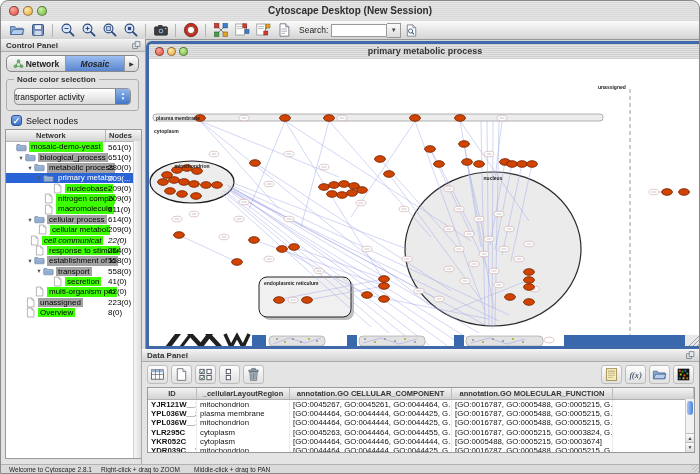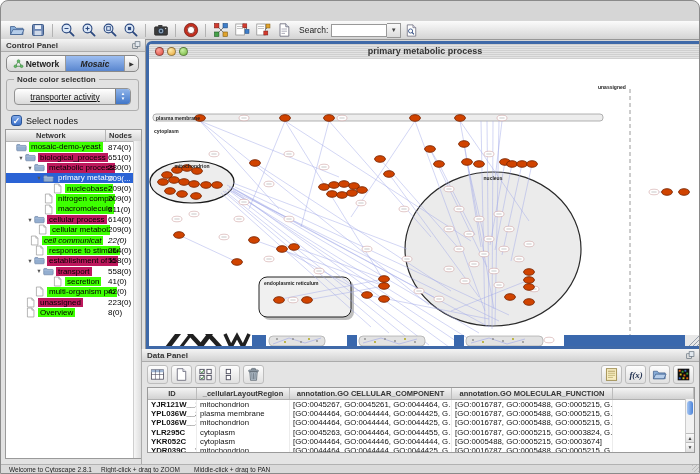--- a/index.html
+++ b/index.html
@@ -31,57 +31,57 @@
   .tabs{position:absolute;left:5px;top:16px;width:133px;height:17px;display:flex;border:1px solid #8a8a8a;border-radius:5px;
     overflow:hidden;background:linear-gradient(#fdfdfd,#d6d6d6);box-sizing:border-box;}
   .tab{flex:1;display:flex;align-items:center;justify-content:center;font-size:8.5px;font-weight:bold;color:#222;
     border-right:1px solid #9a9a9a;gap:2px;white-space:nowrap;overflow:hidden;}
   .tab.sel{background:linear-gradient(#9dbef1,#5986cf);font-style:italic;}
   .tab-arrow{width:13px;display:flex;align-items:center;justify-content:center;font-size:6px;color:#333;flex:none;}
   .groupbox{position:absolute;left:5px;top:40px;width:133px;height:32px;border:1px solid #aeaeae;border-radius:3px;box-sizing:border-box;}
   .grouplabel{position:absolute;left:7px;top:-5px;background:#e2e2e2;font-size:8px;font-weight:bold;color:#333;padding:0 3px;}
   .combo{position:absolute;left:7px;top:8px;width:117px;height:17px;border:1px solid #929292;border-radius:4px;
     background:linear-gradient(#ffffff,#d9d9d9);font-size:8.5px;display:flex;align-items:center;box-sizing:border-box;overflow:hidden;}
-  .combo-text{flex:1;text-align:center;color:#111;white-space:nowrap;text-decoration:underline;}
+  .combo-text{flex:1;color:#111;white-space:nowrap;}
   .combo-btn{width:14px;height:100%;border-left:1px solid #7d7d7d;background:linear-gradient(#8fb4ea,#4076c8);color:#fff;
     font-size:4.5px;display:flex;flex-direction:column;align-items:center;justify-content:center;line-height:1.1;flex:none;}
   .checkrow{position:absolute;left:10px;top:76px;display:flex;align-items:center;gap:4px;}
   .checkbox{width:11px;height:11px;border-radius:3px;background:linear-gradient(#83abe9,#3a6fc9);border:1px solid #2a5599;
     color:#fff;font-size:9px;line-height:10px;text-align:center;font-weight:bold;box-sizing:border-box;}
   .checklabel{font-size:9px;color:#111;}
   .treebox{position:absolute;left:4px;top:90px;width:137px;bottom:5px;background:#fff;border:1px solid #9a9a9a;
     box-sizing:border-box;overflow:hidden;}
   .trheader{height:11px;background:linear-gradient(#f6f6f6,#d5d5d5);border-bottom:1px solid #b5b5b5;font-size:7.5px;
     font-weight:bold;color:#333;position:relative;}
   .trh1{position:absolute;left:30px;top:1px;}  .trh2{position:absolute;left:103px;top:1px;}
   .trhdiv{position:absolute;left:99px;top:0;bottom:0;width:1px;background:#b5b5b5;}
   .trow{height:10.35px;display:flex;align-items:center;position:relative;font-size:8px;box-sizing:border-box;white-space:nowrap;}
   .arrow{width:8px;font-size:5.5px;color:#555;text-align:center;flex:none;}
   .ticon{width:13px;flex:none;display:flex;align-items:center;}
   .chip{padding:0 2px;color:#000;line-height:9.5px;overflow:hidden;max-width:78px;}
-  .chip.green{background:#3dff00;} .chip.red{background:#be185d;}
+  .chip.green{background:#3dff00;} .chip.red{background:#a3a3a3;}
   .cnt{position:absolute;left:102px;font-size:8px;color:#000;}
   .trow.sel{background:#2a63d5;} .trow.sel .chip,.trow.sel .cnt{color:#fff;background:transparent;}
   .treelane{position:absolute;right:0;top:11px;bottom:0;width:7px;background:linear-gradient(90deg,#f6f6f6,#dedede);border-left:1px solid #cfcfcf;}
   
   .netwin{position:absolute;left:145px;top:40px;width:558px;height:308px;border:3px solid #3f69a8;border-radius:6px 6px 0 0;
     background:#fff;box-sizing:border-box;overflow:hidden;}
   .nettitle{height:15px;background:repeating-linear-gradient(0deg,#cfcfcf 0 1px,#e3e3e3 1px 2px);border-bottom:1px solid #999;position:relative;}
   .ntl{position:absolute;top:3px;width:9px;height:9px;border-radius:50%;border:1px solid rgba(0,0,0,.4);box-sizing:border-box;}
   .ntl.red{left:6px;background:radial-gradient(circle at 35% 30%,#ffa59b,#dd4a3e);}
   .ntl.yel{left:18px;background:radial-gradient(circle at 35% 30%,#ffe9a8,#e5a63a);}
   .ntl.grn{left:30px;background:radial-gradient(circle at 35% 30%,#c8efa2,#74b63e);}
   .ntitle{position:absolute;left:50px;right:50px;top:2px;text-align:center;font-size:9px;font-weight:bold;color:#333;white-space:nowrap;}
   .netcanvas{position:absolute;left:0;top:15px;right:0;bottom:0;background:#fff;}
   .netcanvas svg{display:block;}
   
   .dpanel{position:absolute;left:140px;top:348px;right:0;bottom:9px;background:#e4e4e4;border-left:1px solid #ababab;box-sizing:border-box;}
   .dtoolbar{position:absolute;left:5px;top:15px;right:5px;height:21px;display:flex;align-items:center;gap:3px;}
   .dtbi{width:21px;height:19px;border:1px solid #bdbdbd;border-radius:3px;background:linear-gradient(#fdfdfd,#e0e0e0);
-    display:flex;align-items:center;justify-content:center;flex:none;box-sizing:border-box;font-weight:bold;}
+    display:flex;align-items:center;justify-content:center;flex:none;box-sizing:border-box;}
   .dtspacer{flex:1;}
   .dtable{position:absolute;left:5px;top:38px;right:4px;height:66px;background:#fff;border:1px solid #9a9a9a;overflow:hidden;box-sizing:border-box;}
   .dthead,.drow{display:grid;grid-template-columns:49px 93px 162px 161px 1fr;}
   .dthead{height:11px;background:linear-gradient(#f4f4f4,#d2d2d2);border-bottom:1px solid #b0b0b0;font-size:7.5px;font-weight:bold;color:#333;}
   .dthead span{text-align:center;border-right:1px solid #bcbcbc;overflow:hidden;white-space:nowrap;line-height:11px;}
   .drow{height:9.2px;font-size:7.8px;line-height:9.2px;color:#111;}
   .drow span{padding-left:3px;overflow:hidden;white-space:nowrap;border-right:1px solid #ececec;}
   .drow span:first-child{font-weight:bold;}
   .dscroll{position:absolute;right:0;top:11px;bottom:0;width:9px;background:#f2f2f2;border-left:1px solid #ccc;box-sizing:border-box;}
   .dthumb{position:absolute;left:1px;top:2px;width:6px;height:14px;border-radius:3px;background:linear-gradient(90deg,#a6c6f2,#4a82d8);}
@@ -96,20 +96,26 @@
   .statusbar{position:absolute;left:0;bottom:0;width:700px;height:9px;background:#dadada;border-top:1px solid #b2b2b2;
     font-size:6.5px;color:#222;box-sizing:border-box;}
   .sb1{position:absolute;left:8px;top:1px;} .sb2{position:absolute;left:100px;top:1px;} .sb3{position:absolute;left:193px;top:1px;}
   .sbgrip{position:absolute;right:1px;bottom:1px;width:8px;height:7px;
     background:repeating-linear-gradient(135deg,#bbb 0 1px,transparent 1px 3px);}
 </style>
 </head>
 <body>
 
 <div class="app">
+  <div class="titlebar">
+    <span class="tl red"></span>
+    <span class="tl yel"></span>
+    <span class="tl grn"></span>
+    <div class="wtitle">Cytoscape Desktop (New Session)</div>
+  </div>
 
   <div class="toolbar" id="main-toolbar">
 
     <span class="tbi">
         <svg width="16" height="16" viewBox="0 0 16 16">
           <path d="M1.5 12.5 V4.5 h4.2 l1.4 1.8 H14 v6.2 z" fill="#88add8" stroke="#41618f" stroke-width="0.8"></path>
           <path d="M1.5 12.5 L4 7.6 h11 l-2.3 4.9 z" fill="#b5cdea" stroke="#41618f" stroke-width="0.8"></path>
         </svg>
       </span>
       <span class="tbi">
@@ -268,21 +274,21 @@
       <div id="tree-rows">
           <div class="trow" style="padding-left: 2px;">
             <span class="arrow"></span>
             <span class="ticon">
               <svg width="11" height="11" viewBox="0 0 16 16">
                 <path d="M1 4.8 q0-1.2 1.2-1.2 h3.2 l1.2 1.4 h7 q1.2 0 1.2 1.2 v5.4 q0 1.2-1.2 1.2 H2.2 Q1 12.8 1 11.6 z" fill="#93aed0" stroke="#5a7296" stroke-width="0.8"></path>
                 <path d="M1 6.4 h14" stroke="#aebfda" stroke-width="0.9"></path>
               </svg>
             </span>
             <span class="chip green">mosaic-demo-yeast</span>
-            <span class="cnt">874(0)</span>
+            <span class="cnt">561(0)</span>
           </div>
           <div class="trow" style="padding-left: 11px;">
             <span class="arrow">▼</span>
             <span class="ticon">
               <svg width="11" height="11" viewBox="0 0 16 16">
                 <path d="M1 4.8 q0-1.2 1.2-1.2 h3.2 l1.2 1.4 h7 q1.2 0 1.2 1.2 v5.4 q0 1.2-1.2 1.2 H2.2 Q1 12.8 1 11.6 z" fill="#93aed0" stroke="#5a7296" stroke-width="0.8"></path>
                 <path d="M1 6.4 h14" stroke="#aebfda" stroke-width="0.9"></path>
               </svg>
             </span>
             <span class="chip red">biological_process</span>

